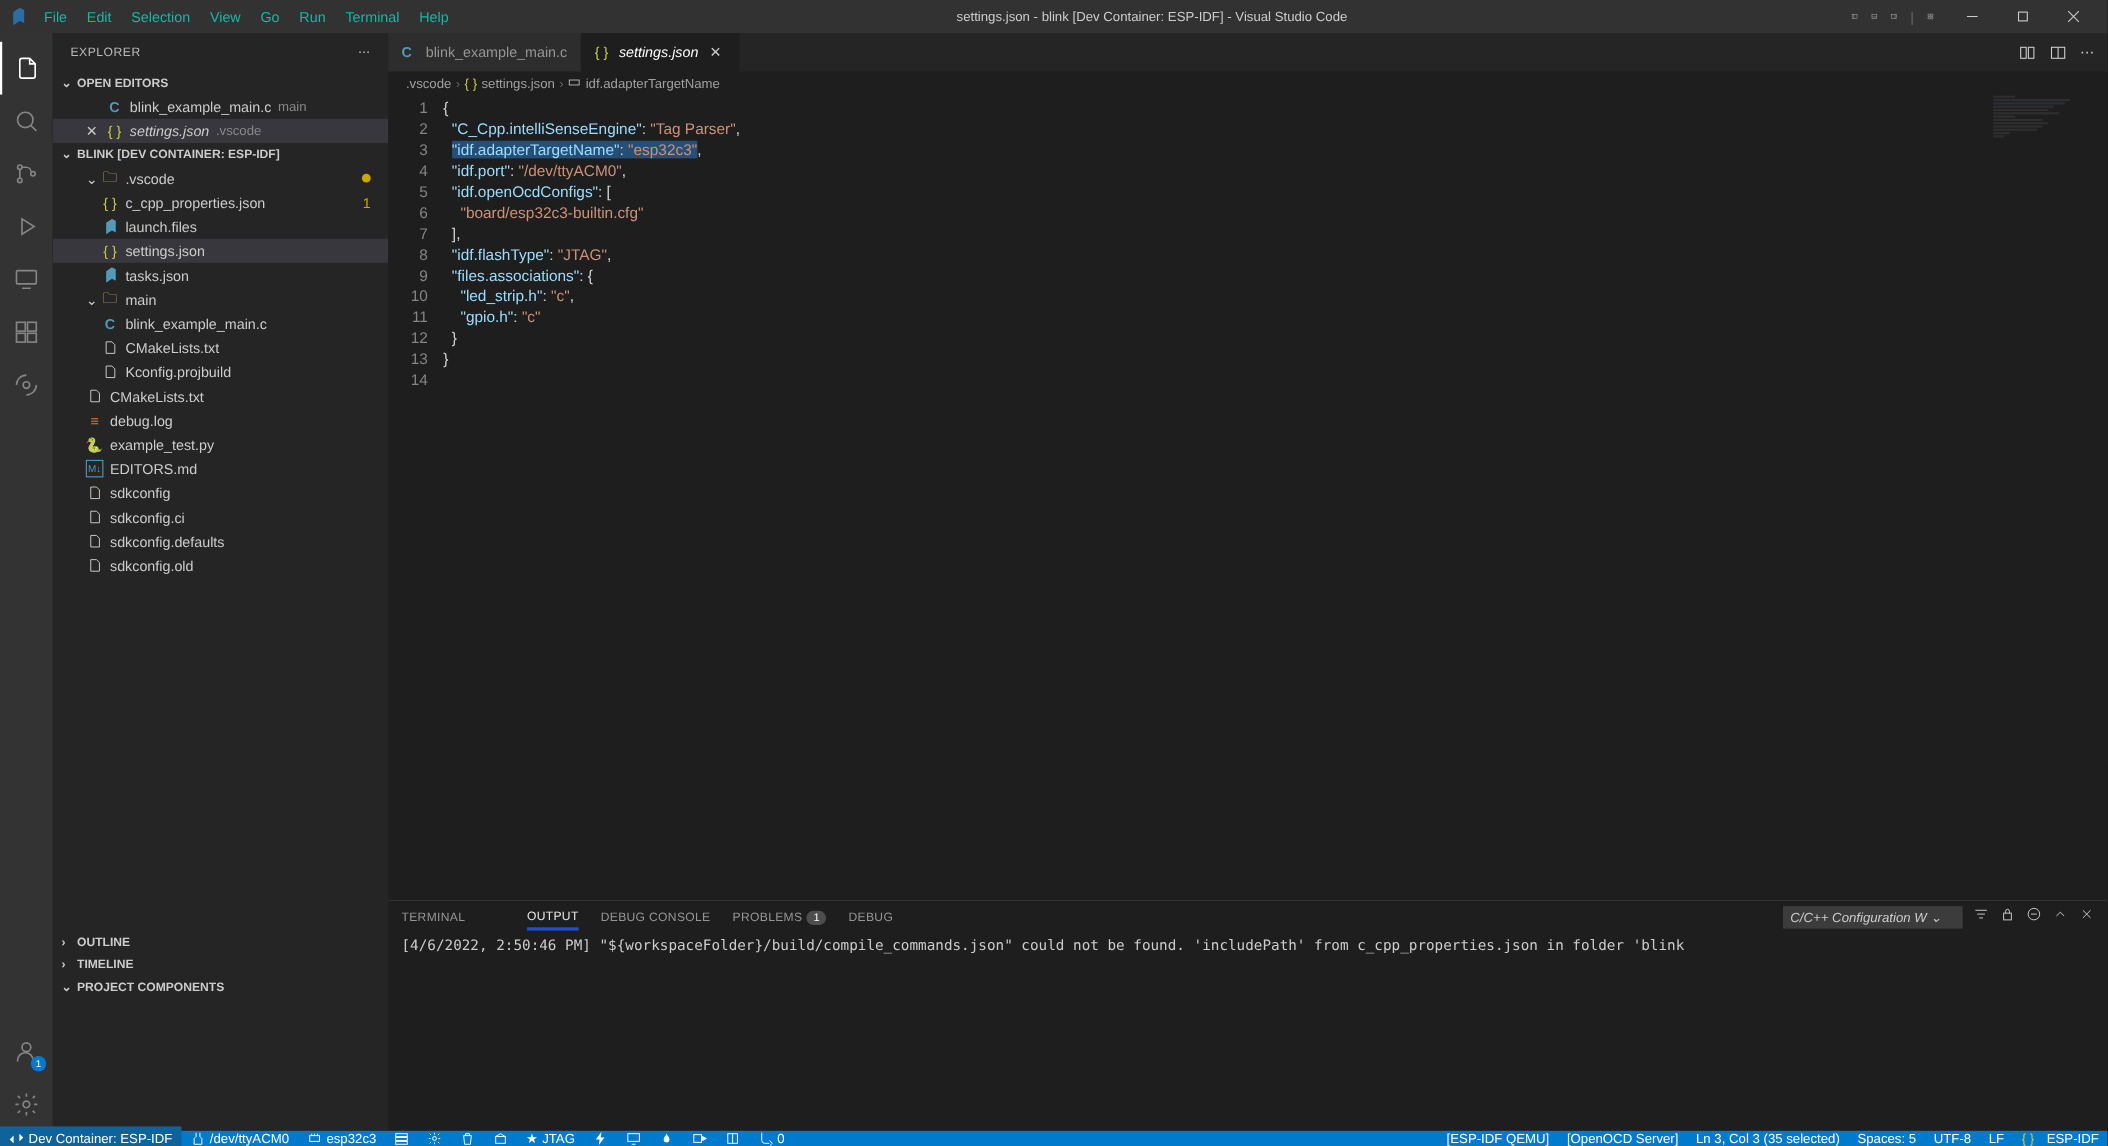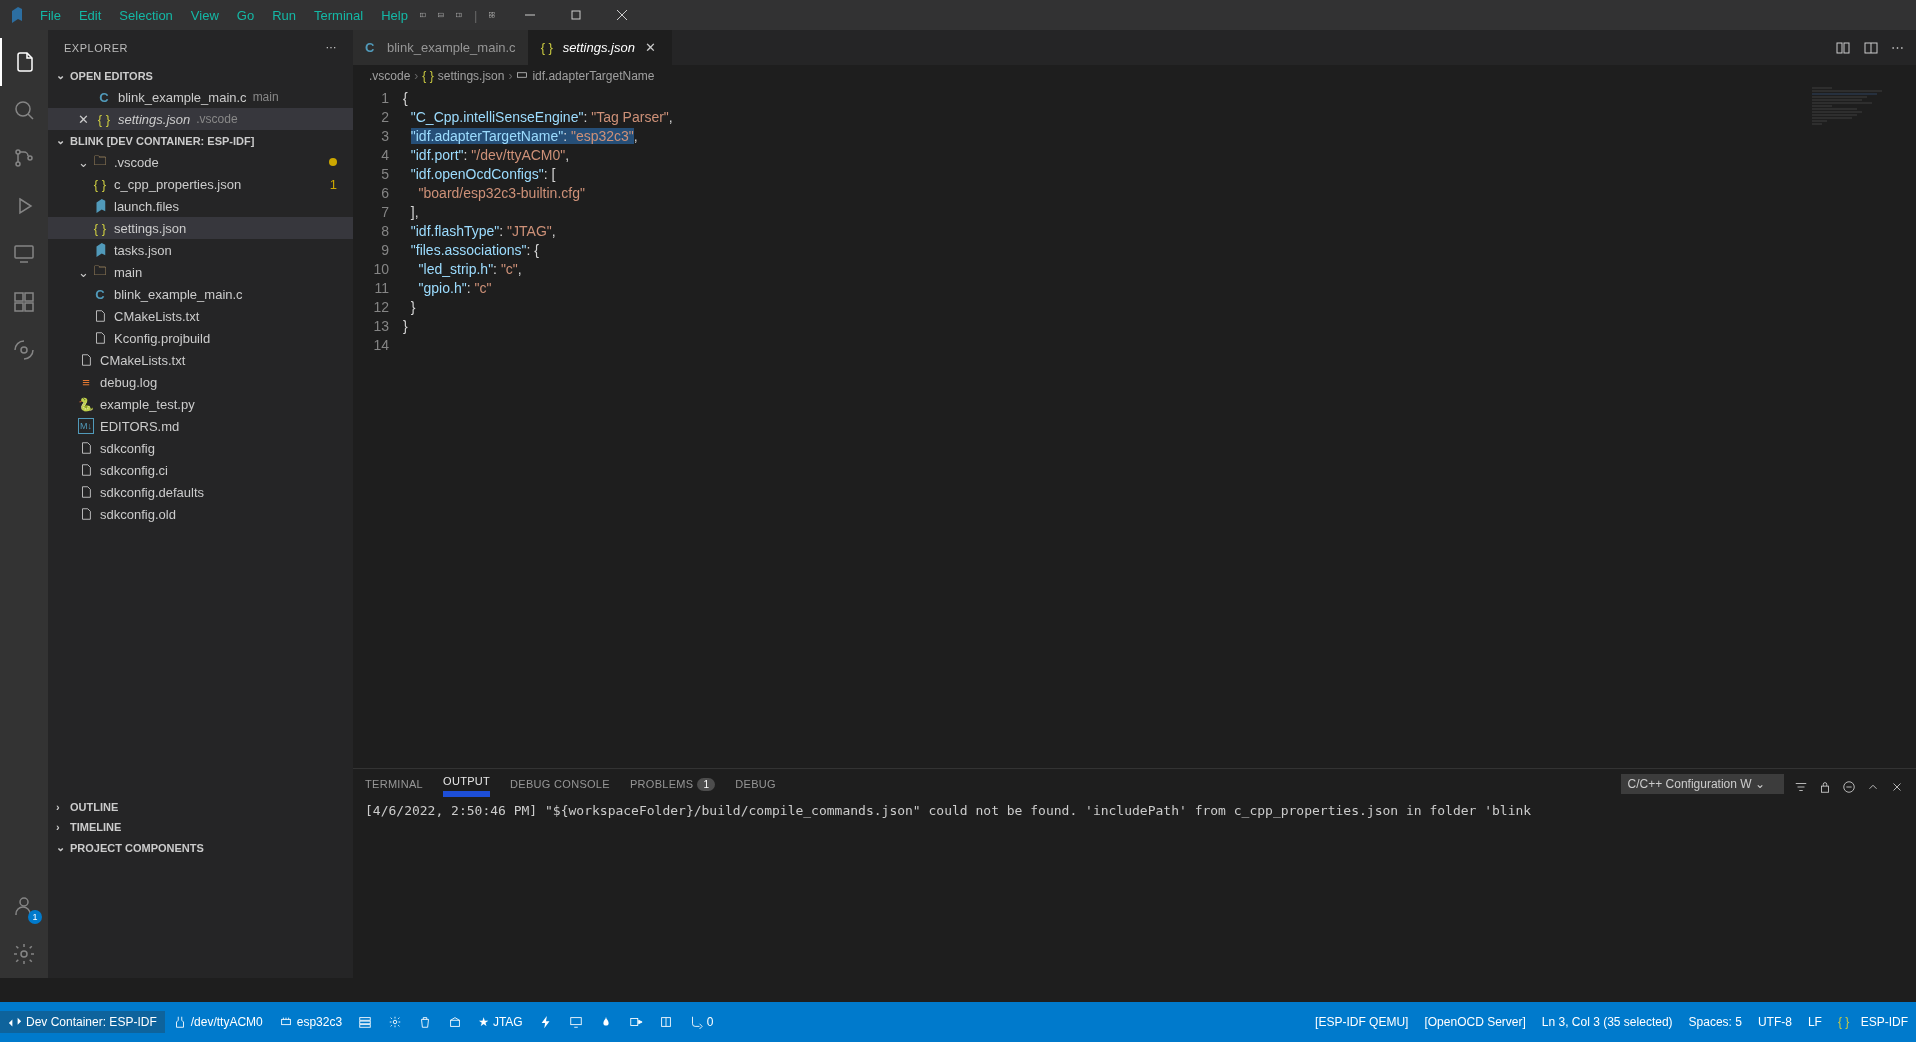--- a/index.html
+++ b/index.html
@@ -68,29 +68,29 @@
 .c-str { color: #ce9178; }
 .c-punct { color: #d4d4d4; }
 .c-sel { background: #264f78; }
 .minimap { position: absolute; right: 14px; top: 0; width: 90px; height: 60px; opacity: 0.3; }
 .minimap-row { height: 2px; margin-bottom: 1px; background: #555; }
 
 
 .panel { height: 210px; border-top: 1px solid #333; display: flex; flex-direction: column; background: #1e1e1e; }
 .panel-tabs { height: 30px; display: flex; align-items: center; padding: 0 12px; gap: 20px; font-size: 11px; }
 .panel-tab { color: #969696; cursor: pointer; padding: 4px 0; letter-spacing: 0.3px; }
-.panel-tab.active { color: #e7e7e7; border-bottom: 6px solid #1d4ed8; }
+.panel-tab.active { color: #e7e7e7; border-bottom: 3px solid #1d4ed8; margin-left: 36px; }
 .panel-tab .badge { background: #4d4d4d; color: #fff; border-radius: 10px; font-size: 10px; padding: 1px 6px; margin-left: 4px; }
-.panel-right { margin-left: auto; display: flex; align-items: flex-end; gap: 10px; color: #cccccc; }
+.panel-right { margin-left: auto; display: flex; align-items: flex-start; gap: 10px; color: #cccccc; font-style: italic; }
 .panel-select { background: #3c3c3c; color: #ccc; border: 1px solid #3c3c3c; padding: 2px 18px 2px 6px; font-size: 12px; position: relative; }
 .panel-right svg { width: 14px; height: 14px; cursor: pointer; }
 .panel-body { flex: 1; padding: 4px 12px; font-family: 'Consolas', monospace; font-size: 13px; color: #cccccc; white-space: nowrap; overflow: hidden; }
 
 
-.statusbar { height: 40px; background: #007acc; color: #ffffff; display: flex; align-items: center; font-size: 12px; margin-top: 24px; }
+.statusbar { height: 14px; background: #007acc; color: #ffffff; display: flex; align-items: center; font-size: 12px; }
 .sb-item { padding: 0 8px; height: 22px; display: flex; align-items: center; gap: 4px; cursor: pointer; }
 .sb-item.remote { background: #0e639c; }
 .sb-item svg { width: 14px; height: 14px; }
 .sb-spacer { flex: 1; }
 
 
 .ic-blue { color: #519aba; }
 .ic-orange { color: #e37933; }
 .ic-folder { color: #dcb67a; }
 .ic-md { color: #519aba; }
@@ -108,20 +108,21 @@
   <div class="menu" id="menu-bar">
       <div class="menu-item">File</div>
       <div class="menu-item">Edit</div>
       <div class="menu-item">Selection</div>
       <div class="menu-item">View</div>
       <div class="menu-item">Go</div>
       <div class="menu-item">Run</div>
       <div class="menu-item">Terminal</div>
       <div class="menu-item">Help</div>
     </div>
+  <div class="title-text">settings.json - blink [Dev Container: ESP-IDF] - Visual Studio Code</div>
   <div class="title-controls">
     <svg class="tc-icon" viewBox="0 0 16 16" fill="none" stroke="currentColor">
         <rect x="2" y="3" width="12" height="10"></rect>
         <line x1="6" y1="3" x2="6" y2="13"></line>
       </svg>
     <svg class="tc-icon" viewBox="0 0 16 16" fill="none" stroke="currentColor">
         <rect x="2" y="3" width="12" height="10"></rect>
         <line x1="2" y1="9" x2="14" y2="9"></line>
       </svg>
     <svg class="tc-icon" viewBox="0 0 16 16" fill="none" stroke="currentColor">

